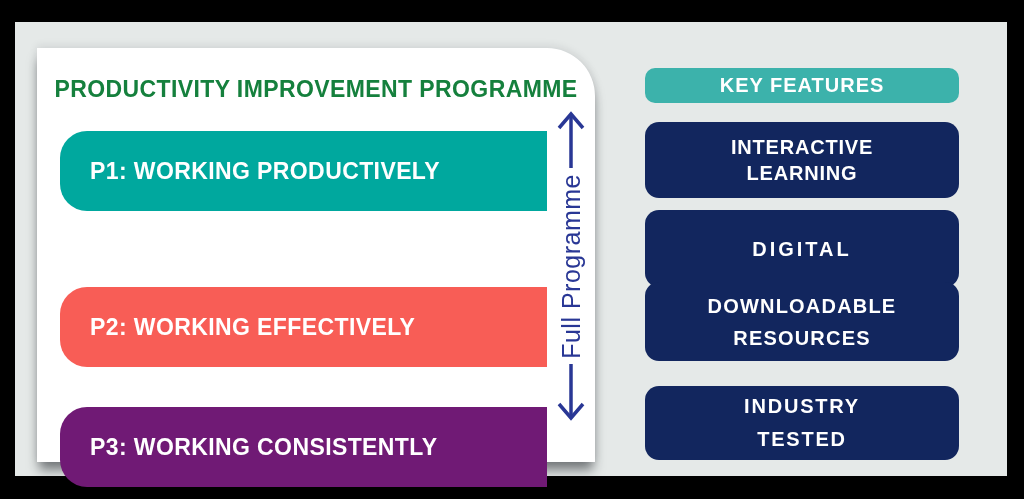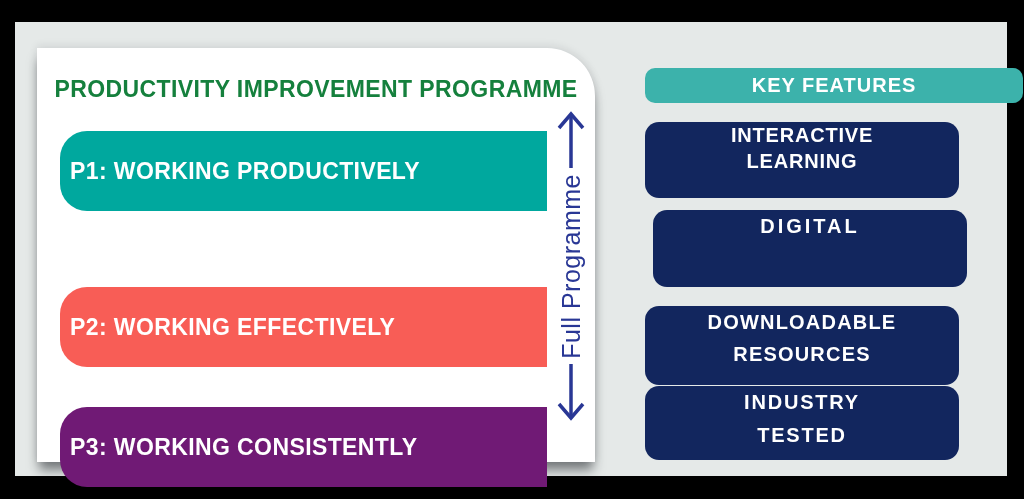--- a/index.html
+++ b/index.html
@@ -55,21 +55,21 @@
     align-items: center;
   }
   .bar-p1 { top: 83px; }
   .bar-p2 { top: 195px; margin-top: 44px; }
   .bar-p3 { top: 311px; }
   .bar-label {
     color: #ffffff;
     font-size: 23px;
     font-weight: bold;
     letter-spacing: 0.4px;
-    padding-left: 10px;
+    padding-left: 30px;
     white-space: nowrap;
     text-align: center;
   }
   .axis {
     position: absolute;
     left: 510px;
     top: 62px;
     width: 48px;
     height: 312px;
     display: flex;
@@ -86,50 +86,51 @@
     color: #293795;
     letter-spacing: 0.5px;
     white-space: nowrap;
     line-height: 1;
     margin: 2px 0;
   }
   .features-header {
     position: absolute;
     left: 645px;
     top: 68px;
-    width: 378px;
+    width: 314px;
     height: 35px;
     background: #3cb2ab;
     border-radius: 10px;
     display: flex;
     align-items: center;
     justify-content: center;
     color: #ffffff;
     font-size: 20px;
     font-weight: bold;
     letter-spacing: 1px;
   }
   .feature-box {
     position: absolute;
     left: 645px;
     width: 314px;
     background: #12265e;
     border-radius: 14px;
     display: flex;
     flex-direction: column;
     align-items: center;
+    justify-content: center;
     color: #ffffff;
     font-size: 20px;
     font-weight: bold;
     text-align: center;
   }
   .feature-box .line { display: block; }
   .fb-1 { top: 122px; height: 76px; line-height: 26px; letter-spacing: 0.8px; }
-  .fb-2 { top: 210px; height: 77px; line-height: 32px; letter-spacing: 3px; margin-left: 8px; }
-  .fb-3 { top: 306px; height: 79px; line-height: 32px; letter-spacing: 1.2px; }
+  .fb-2 { top: 210px; height: 77px; line-height: 32px; letter-spacing: 3px; }
+  .fb-3 { top: 282px; height: 79px; line-height: 32px; letter-spacing: 1.2px; }
   .fb-4 { top: 386px; height: 74px; line-height: 33px; letter-spacing: 1.8px; }
 </style>
 </head>
 <body>
 
 <div class="canvas">
   <div class="backdrop"></div>
 
   <div class="card">
     <div class="card-title">PRODUCTIVITY IMPROVEMENT PROGRAMME</div>

